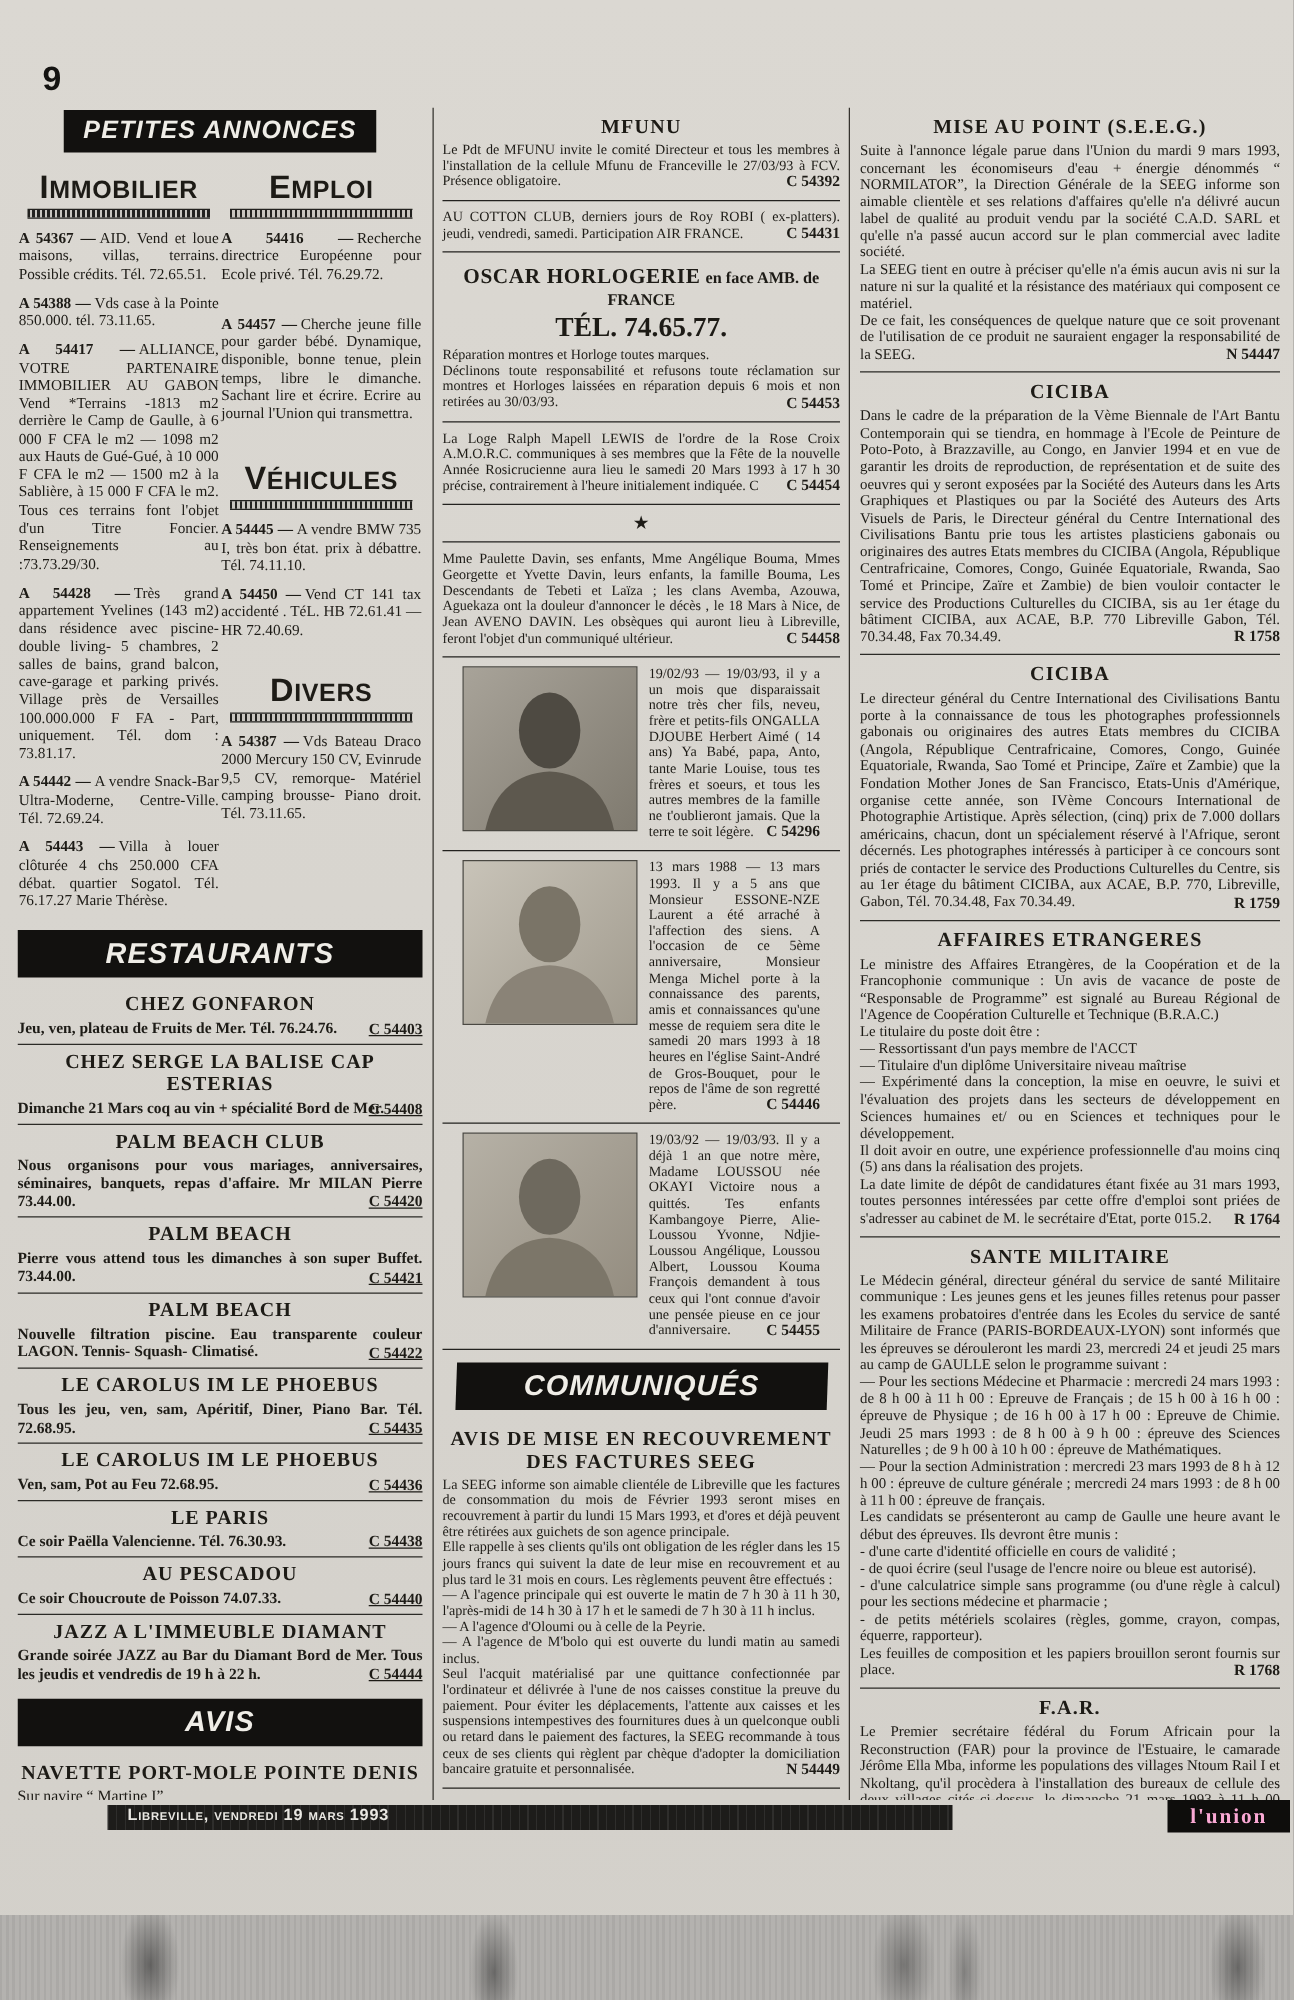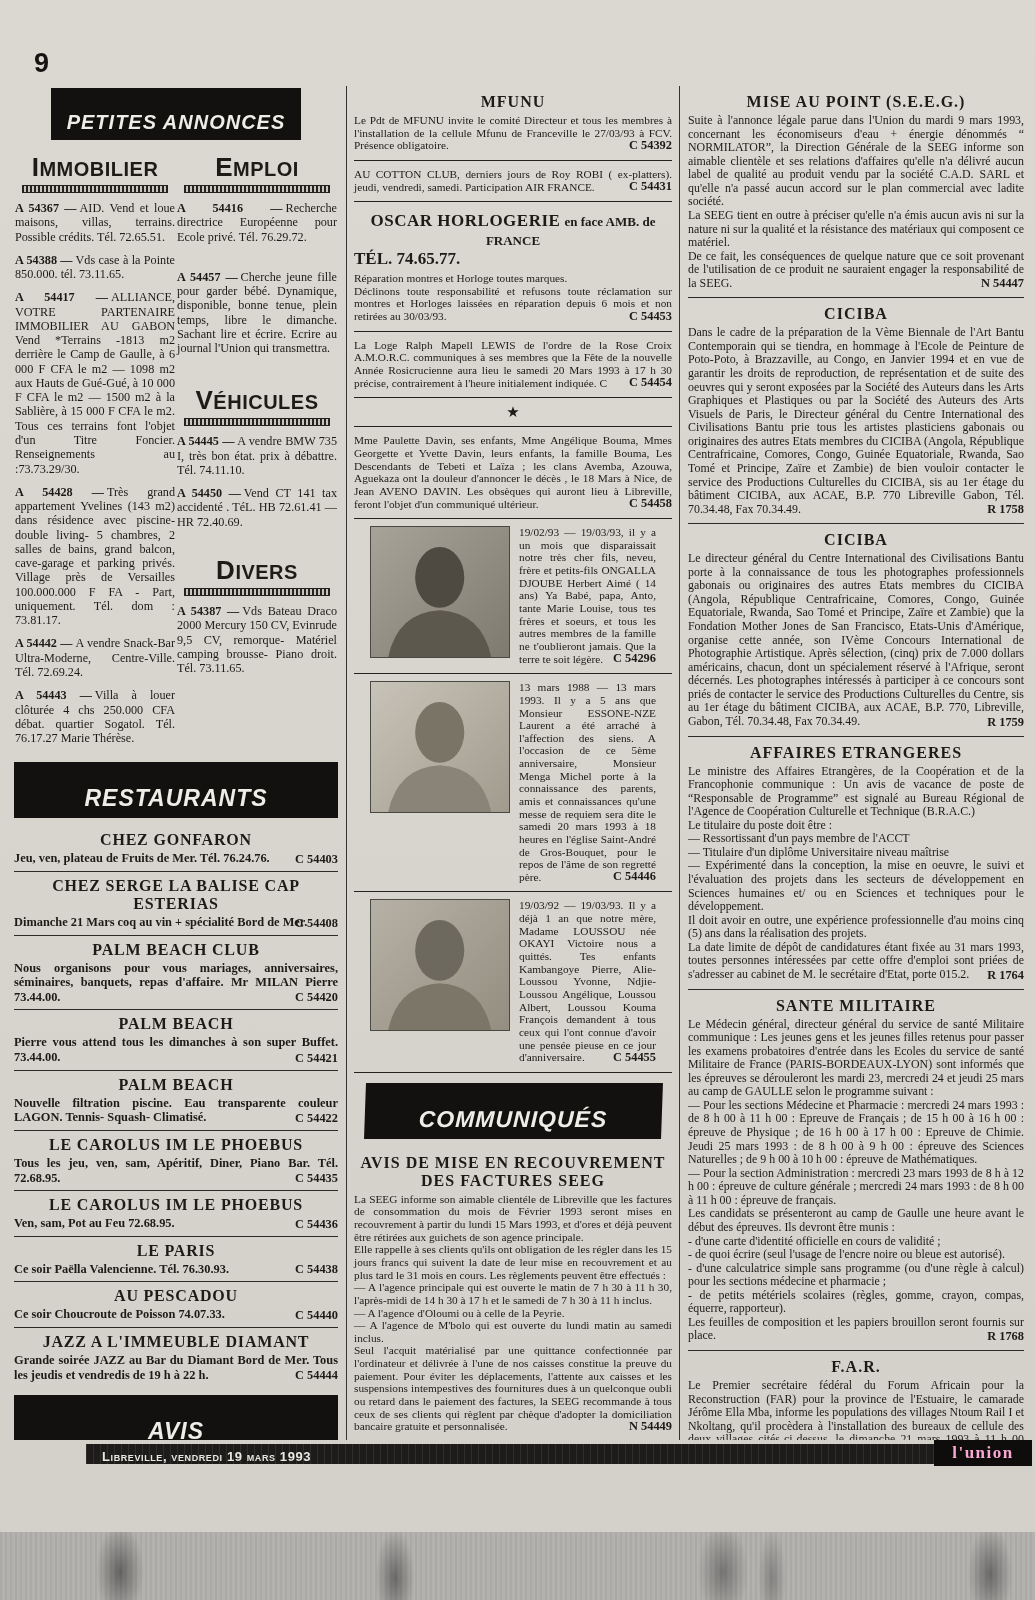--- a/index.html
+++ b/index.html
@@ -12,21 +12,21 @@
     background:linear-gradient(90deg,#b4b1ac 0%,#8f8d89 10%,#5b5955 28%,#1b1a18 55%,#100f0e 100%);
     display:flex;align-items:center;justify-content:flex-end;padding-right:16px;box-sizing:border-box;}
   .header-title{color:#f1efea;font:bold 25px "Liberation Sans",sans-serif;letter-spacing:9px;white-space:nowrap;}
   
   .cols{position:absolute;left:14px;top:86px;width:1010px;height:1354px;overflow:hidden;
     display:grid;grid-template-columns:324px 334px 336px;column-gap:8px;}
   .col{min-width:0;}
   .col-mid{border-left:1px solid #35332e;border-right:1px solid #35332e;padding:0 7px;}
   
   .banner{background:#12110f;color:#efede7;font:bold italic 23px "Liberation Sans",sans-serif;
-    text-align:center;padding:23px 2px 6px;letter-spacing:1px;}
+    text-align:center;padding:5px 2px 6px;letter-spacing:1px;}
   .banner.small{font-size:20px;width:76%;margin:2px auto 10px;}
   .banner.wide{margin:8px 0 8px;}
   .banner.comm{width:92%;margin:10px auto 8px;transform:skewX(-2deg);}
   
   .classifieds{display:grid;grid-template-columns:1fr 1fr;margin-bottom:4px;}
   .subhead{font:800 20px "Liberation Sans",sans-serif;text-align:center;letter-spacing:.5px;margin:2px 0 0;}
   .subhead::first-letter{font-size:1.3em;}
   .hatch{height:6px;margin:2px 8px 8px;border-top:1px solid #23221f;border-bottom:1px solid #23221f;
     background:repeating-linear-gradient(90deg,#23221f 0 2px,#c9c6c0 2px 4px);}
   .ad{font-size:12.2px;line-height:1.17;text-align:justify;margin:0 1px 9px;}
@@ -34,48 +34,48 @@
   .emploi-ads .ad{margin-bottom:26px;}
   .veh-block{margin-top:30px;}
   .div-block{margin-top:26px;}
   
   .listing{padding:5px 0 4px;}
   .listing + .listing{border-top:1px solid #2b2a26;}
   .rest-title{font:bold 16px "Liberation Serif",serif;text-align:center;letter-spacing:.8px;margin-bottom:2px;}
   .rest-body{font-size:12.4px;line-height:1.18;text-align:justify;font-weight:bold;white-space:pre-line;}
   .avis-list .rest-body{font-weight:normal;font-size:12.6px;}
   .ref-row{font-weight:bold;font-size:12.4px;text-align:right;margin-top:-14px;}
-  .listing .ref-row{margin-top:-14px;}
+  .listing .ref-row{margin-top:-14px;text-decoration:underline;}
   
   .sec-title{font:bold 16px "Liberation Serif",serif;text-align:center;letter-spacing:1px;margin:5px 0 3px;}
   .body{font-size:11.9px;line-height:1.14;text-align:justify;white-space:pre-line;}
   .col-mid .body{font-size:11.3px;line-height:1.12;}
   .sep{border:none;border-top:1.5px solid #23221f;margin:5px 0;}
   .star-row{text-align:center;font-size:15px;margin:2px 0;}
   .oscar-line1{text-align:center;font-weight:bold;margin-top:2px;}
   .oscar-main{font-size:17px;letter-spacing:.5px;}
   .oscar-side{font-size:13px;}
-  .oscar-tel{font-weight:bold;font-size:17px;margin-bottom:3px;}
+  .oscar-tel{text-align:center;font-weight:bold;font-size:22px;margin-bottom:3px;}
   .mid-block{padding:2px 0;}
   
   .obit{display:flex;gap:9px;margin:7px 16px;}
   .photo{width:140px;height:132px;flex:none;border:1px solid #4a4842;box-sizing:border-box;
     background:linear-gradient(135deg,#b3aea4,#8f897d);display:flex;align-items:flex-end;justify-content:center;overflow:hidden;}
   .photo svg{width:88%;height:90%;display:block;}
   .photo[data-tone="boy"]{--p:#4e4a42;--s:#5d584e;background:linear-gradient(135deg,#a8a399,#7f7a6f);}
   .photo[data-tone="elder"]{--p:#7a7467;--s:#8a8377;background:linear-gradient(135deg,#c8c3b8,#a19b8e);}
   .photo[data-tone="woman"]{--p:#6e695e;--s:#7c7669;background:linear-gradient(135deg,#b6b1a6,#948d80);}
   .obit-text{flex:1;min-width:0;}
   
   .sec{padding:2px 0 6px;}
   .sec + .sec{border-top:1px solid #2b2a26;}
   
-  .footer-bar{position:absolute;left:86px;top:1444px;width:908px;height:20px;background:#1d1c1a;
+  .footer-bar{position:absolute;left:86px;top:1444px;width:676px;height:20px;background:#1d1c1a;
     background-image:repeating-linear-gradient(90deg,rgba(255,255,255,.08) 0 1px,transparent 1px 7px);
-    display:flex;align-items:flex-end;}
+    display:flex;align-items:flex-start;}
   .footer-date{color:#eae8e3;font:bold 13px "Liberation Sans",sans-serif;font-variant:small-caps;
     letter-spacing:.6px;padding-left:16px;white-space:nowrap;}
   .brand-box{position:absolute;left:934px;top:1440px;width:98px;height:26px;background:#0e0d0c;
     color:#f9a8d4;font:bold 17px "Liberation Serif",serif;letter-spacing:1.5px;
     display:flex;align-items:center;justify-content:center;}
   
   .noise-band{position:absolute;left:0;top:1532px;width:1035px;height:68px;background-color:#b4b2af;
     background-image:
       radial-gradient(ellipse 34px 70px at 120px 40px,rgba(35,35,35,.55),transparent 70%),
       radial-gradient(ellipse 28px 70px at 395px 46px,rgba(35,35,35,.5),transparent 70%),

